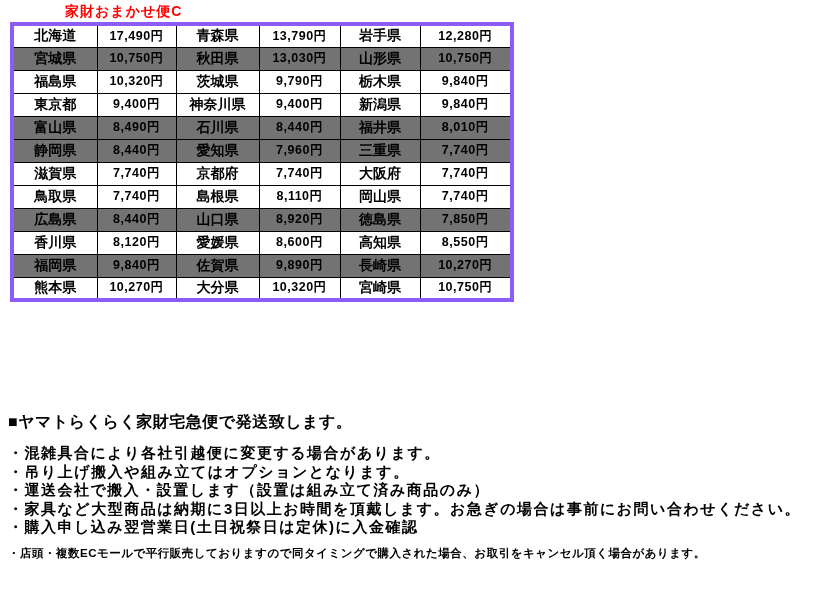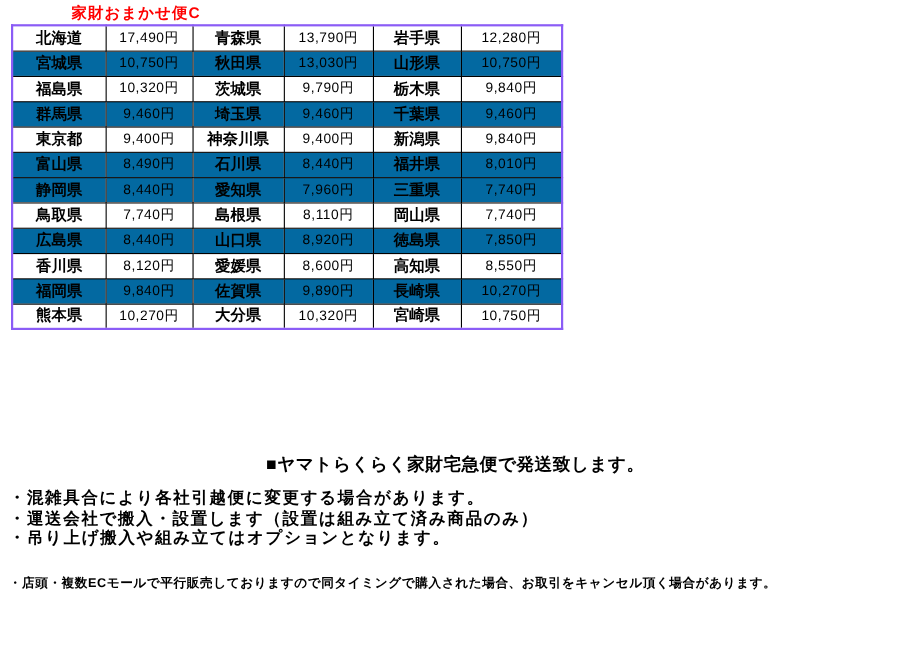--- a/index.html
+++ b/index.html
@@ -20,59 +20,58 @@
     font-weight: bold;
     letter-spacing: 1px;
     white-space: nowrap;
   }
 
   table.fee-table {
     position: absolute;
     left: 10px; top: 22px;
     border-collapse: collapse;
     table-layout: fixed;
-    border: 2px solid #8b5cf6;
+    border: 4px solid #8b5cf6;
   }
   table.fee-table td {
     border: 1px solid #000000;
     height: 23px;
     padding: 0 2px;
     text-align: center;
     vertical-align: middle;
     white-space: nowrap;
     overflow: hidden;
     background: #ffffff;
   }
-  table.fee-table tr.alt td { background: #0369a1; }
+  table.fee-table tr.alt td { background: #737373; }
   td.pref  { font-weight: bold; font-size: 14px; }
-  td.price { font-weight: normal; font-size: 12.5px; letter-spacing: 0.5px; }
+  td.price { font-weight: bold; font-size: 12.5px; letter-spacing: 0.5px; }
 
   .notes {
     position: absolute;
     left: 8px; top: 412px;
     width: 812px;
   }
   .notes-heading {
     font-size: 16px;
     font-weight: bold;
     letter-spacing: 0.5px;
     margin: 0 0 11px 0;
     white-space: nowrap;
-    text-align: center;
   }
   .notes-bullets { margin: 0; padding: 0; list-style: none; }
   .notes-bullets li {
     font-size: 15px;
     font-weight: bold;
     letter-spacing: 1.5px;
     line-height: 18.5px;
     white-space: nowrap;
   }
   .notes-footnote {
-    margin-top: 23px;
+    margin-top: 9px;
     font-size: 11.5px;
     font-weight: bold;
     letter-spacing: 0.5px;
     white-space: nowrap;
   }
 </style>
 </head>
 <body>
 
 <div class="page">
@@ -106,28 +105,20 @@
           <td class="price">10,750円</td>
         </tr>
         <tr>
           <td class="pref">福島県</td>
           <td class="price">10,320円</td>
           <td class="pref">茨城県</td>
           <td class="price">9,790円</td>
           <td class="pref">栃木県</td>
           <td class="price">9,840円</td>
         </tr>
-        <tr class="alt">
-          <td class="pref">群馬県</td>
-          <td class="price">9,460円</td>
-          <td class="pref">埼玉県</td>
-          <td class="price">9,460円</td>
-          <td class="pref">千葉県</td>
-          <td class="price">9,460円</td>
-        </tr>
         <tr>
           <td class="pref">東京都</td>
           <td class="price">9,400円</td>
           <td class="pref">神奈川県</td>
           <td class="price">9,400円</td>
           <td class="pref">新潟県</td>
           <td class="price">9,840円</td>
         </tr>
         <tr class="alt">
           <td class="pref">富山県</td>
@@ -139,20 +130,28 @@
         </tr>
         <tr class="alt">
           <td class="pref">静岡県</td>
           <td class="price">8,440円</td>
           <td class="pref">愛知県</td>
           <td class="price">7,960円</td>
           <td class="pref">三重県</td>
           <td class="price">7,740円</td>
         </tr>
         <tr>
+          <td class="pref">滋賀県</td>
+          <td class="price">7,740円</td>
+          <td class="pref">京都府</td>
+          <td class="price">7,740円</td>
+          <td class="pref">大阪府</td>
+          <td class="price">7,740円</td>
+        </tr>
+        <tr>
           <td class="pref">鳥取県</td>
           <td class="price">7,740円</td>
           <td class="pref">島根県</td>
           <td class="price">8,110円</td>
           <td class="pref">岡山県</td>
           <td class="price">7,740円</td>
         </tr>
         <tr class="alt">
           <td class="pref">広島県</td>
           <td class="price">8,440円</td>
@@ -185,19 +184,21 @@
           <td class="pref">宮崎県</td>
           <td class="price">10,750円</td>
         </tr>
       </tbody>
   </table>
 
   <div class="notes">
     <div class="notes-heading">■ヤマトらくらく家財宅急便で発送致します。</div>
     <ul class="notes-bullets">
         <li>・混雑具合により各社引越便に変更する場合があります。</li>
+        <li>・吊り上げ搬入や組み立てはオプションとなります。</li>
         <li>・運送会社で搬入・設置します（設置は組み立て済み商品のみ）</li>
-        <li>・吊り上げ搬入や組み立てはオプションとなります。</li>
+        <li>・家具など大型商品は納期に3日以上お時間を頂戴します。お急ぎの場合は事前にお問い合わせください。</li>
+        <li>・購入申し込み翌営業日(土日祝祭日は定休)に入金確認</li>
       </ul>
     <div class="notes-footnote">・店頭・複数ECモールで平行販売しておりますので同タイミングで購入された場合、お取引をキャンセル頂く場合があります。</div>
   </div>
 
 </div>
 
 </body></html>

